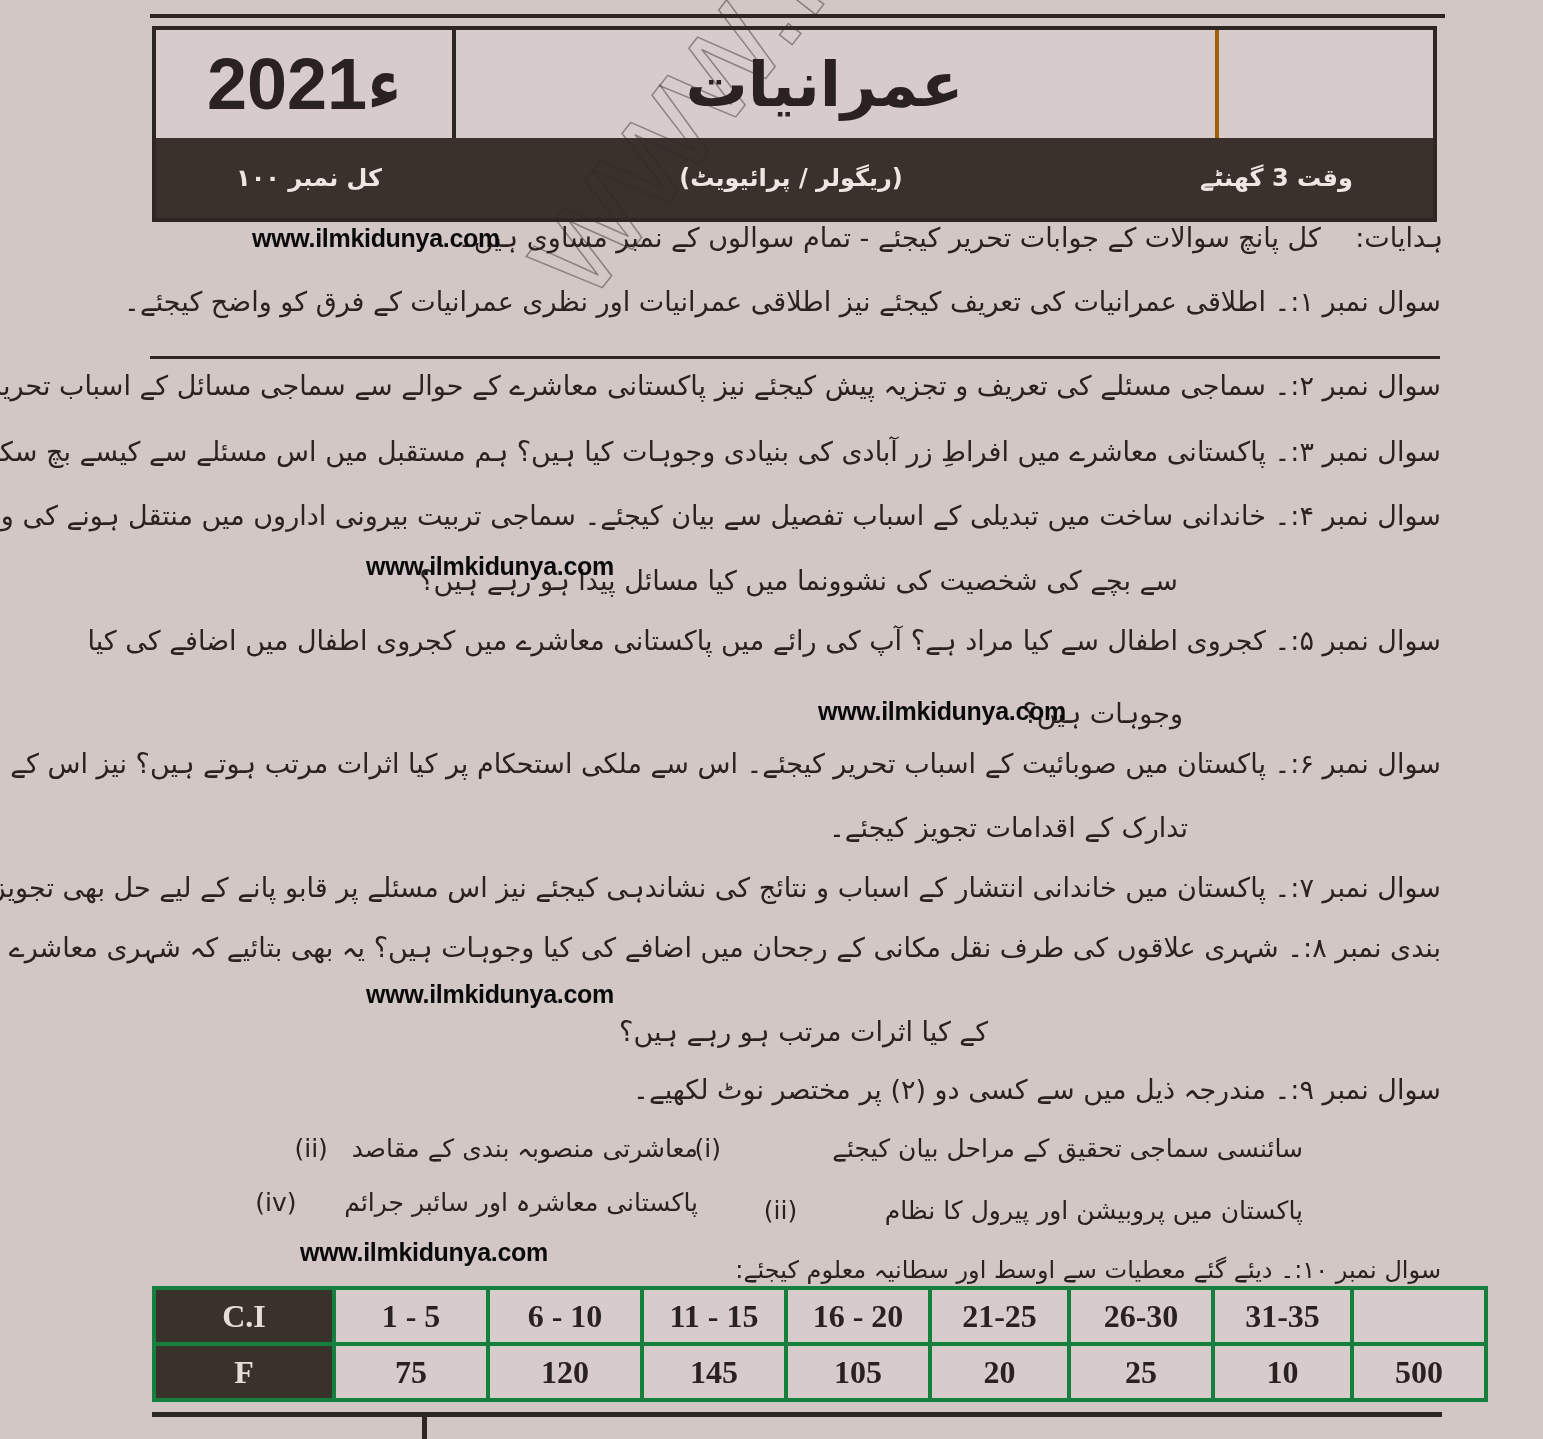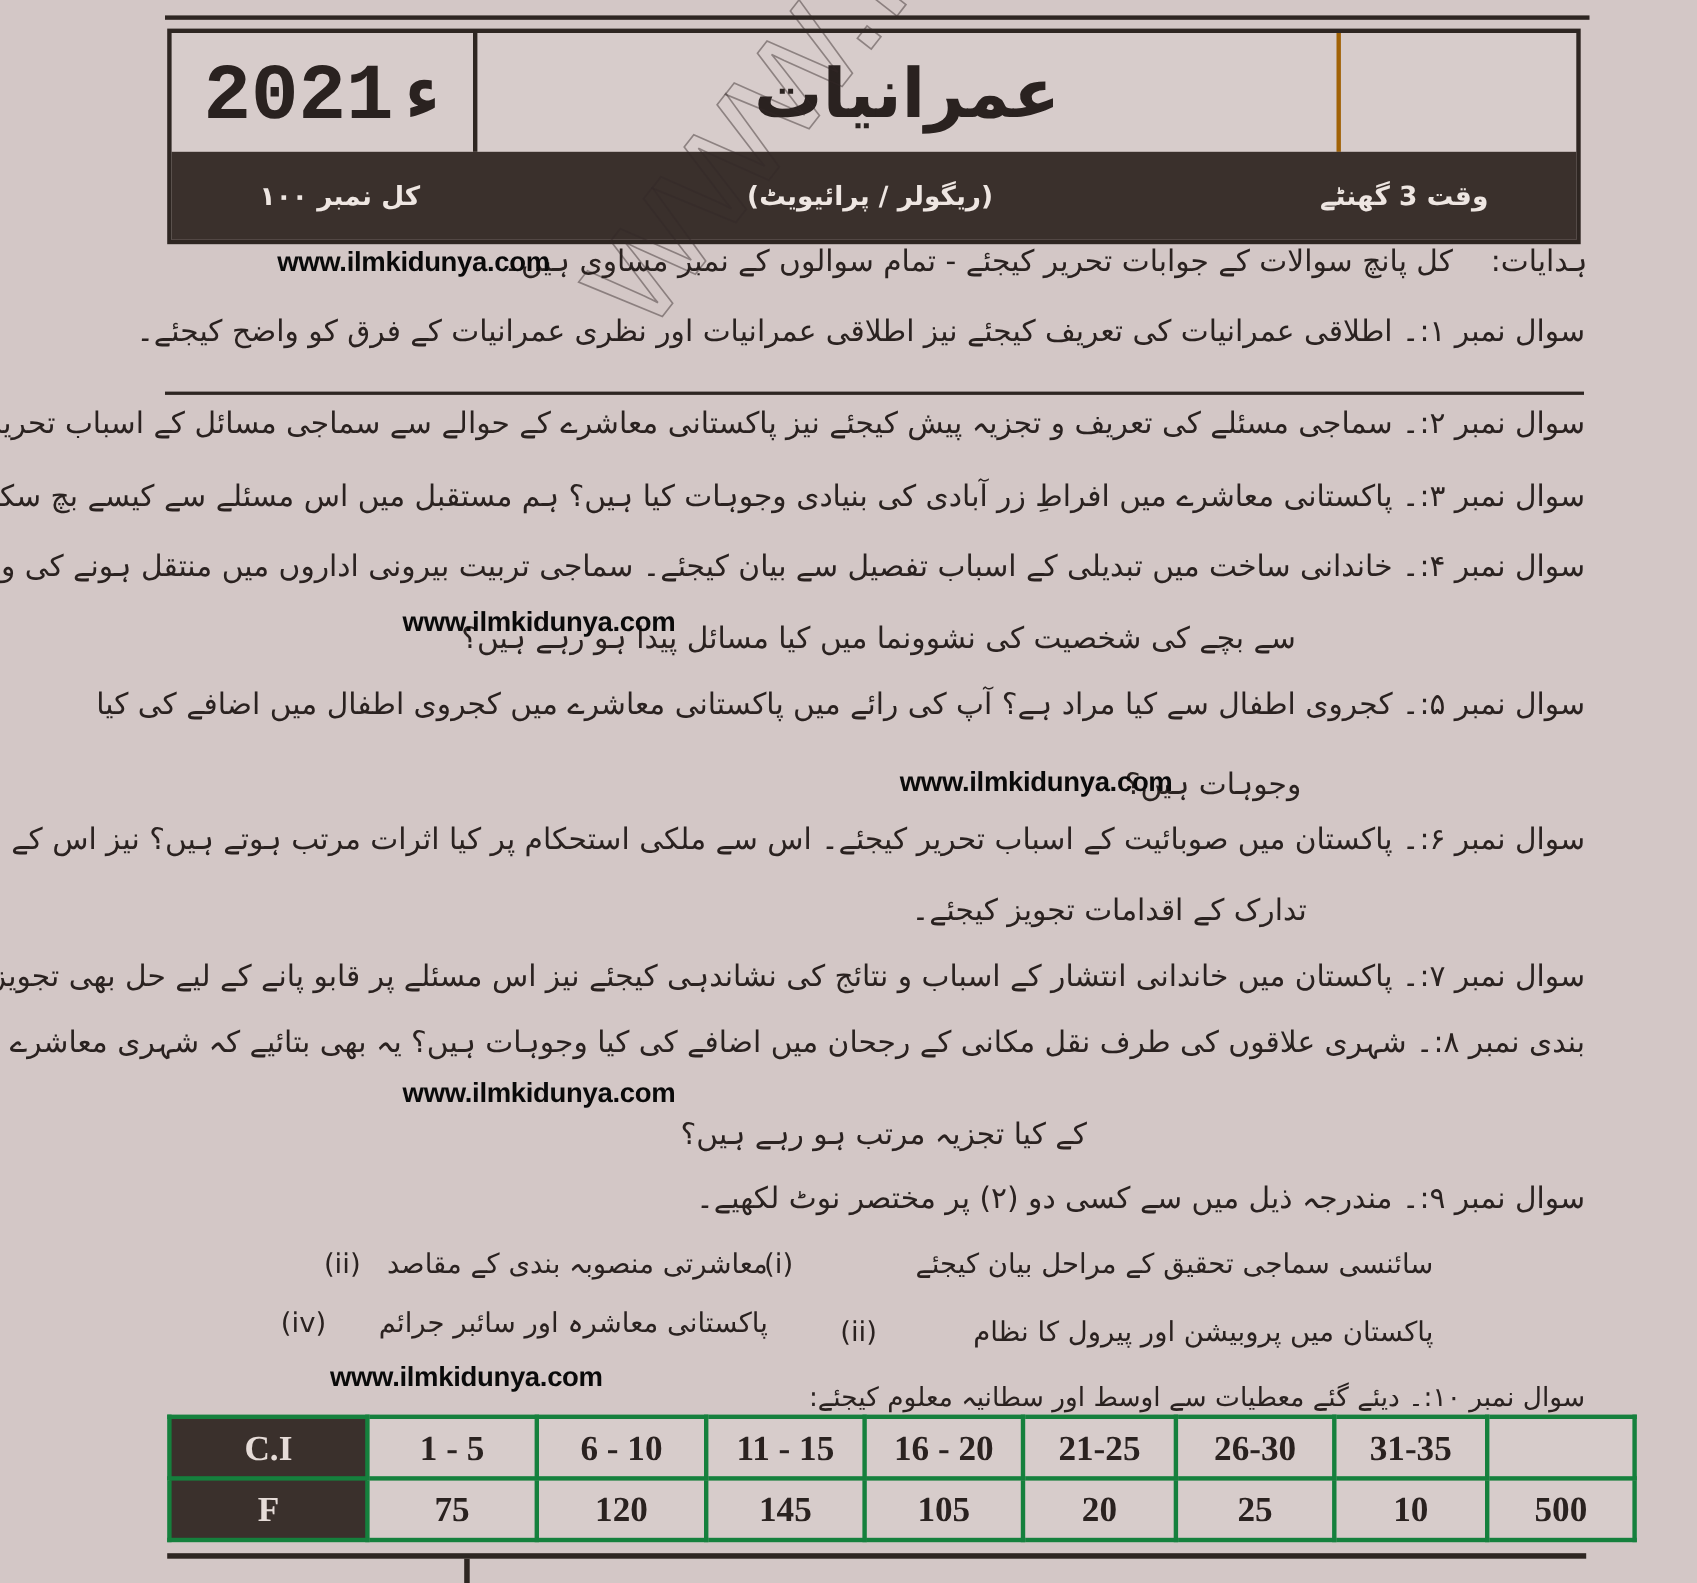--- a/index.html
+++ b/index.html
@@ -2,21 +2,21 @@
 <html><head>
 <meta charset="utf-8">
 <style>
   html,body{margin:0;padding:0;}
   body{width:1543px;height:1439px;background:#d3c7c6;position:relative;overflow:hidden;
        font-family:"DejaVu Sans",sans-serif;color:#2a2220;}
   .abs{position:absolute;}
   .topline{left:150px;top:0;width:1295px;height:14px;border-bottom:4px solid #2e2622;}
   .header{left:152px;top:26px;width:1285px;height:196px;border:4px solid #2e2622;box-sizing:border-box;background:#d7cccb;}
   .hcell{position:absolute;top:0;height:108px;display:flex;align-items:center;justify-content:center;box-sizing:border-box;}
-  .year{left:0;width:278px;border-right:4px solid #2e2622;font-family:Liberation Mono, monospace;font-weight:bold;font-size:72px;}
+  .year{left:0;width:300px;border-right:4px solid #2e2622;font-family:Liberation Sans, sans-serif;font-weight:bold;font-size:72px;}
   .subject{left:278px;width:785px;border-right:4px solid #a16207;font-size:62px;font-weight:bold;direction:rtl;}
   .klass{left:1063px;width:214px;font-family:"Liberation Serif",serif;font-size:56px;}
   .band{position:absolute;left:0;top:108px;width:100%;height:80px;background:#3a302c;color:#eee6e2;
         display:flex;align-items:center;justify-content:space-between;padding:0 80px;box-sizing:border-box;direction:rtl;font-size:24px;font-weight:bold;}
   .urdu{direction:rtl;text-align:center;font-size:27px;font-weight:normal;line-height:1.2;white-space:nowrap;}
   .wm{font-family:"Liberation Sans",sans-serif;font-weight:bold;font-size:25px;color:#0a0a0a;letter-spacing:-0.3px;}
   .rule{left:150px;top:356px;width:1290px;height:3px;background:#2e2622;}
   .sublist{font-size:25px;}
   table.freq{position:absolute;left:152px;top:1286px;border-collapse:collapse;}
   table.freq td{border:4px solid #15803d;height:52px;text-align:center;font-family:"Liberation Serif",serif;
@@ -89,21 +89,21 @@
 
 <div class="abs urdu" style="right:102px;top:872px;">
   <span>سوال نمبر ۷:۔</span>
   <span>پاکستان میں خاندانی انتشار کے اسباب و نتائج کی نشاندہی کیجئے نیز اس مسئلے پر قابو پانے کے لیے حل بھی تجویز کیجئے۔</span>
 </div>
 
 <div class="abs urdu" style="right:102px;top:932px;">
   <span>بندی نمبر ۸:۔</span>
   <span>شہری علاقوں کی طرف نقل مکانی کے رجحان میں اضافے کی کیا وجوہات ہیں؟ یہ بھی بتائیے کہ شہری معاشرے پر اس</span>
 </div>
-<div class="abs urdu" style="right:555px;top:1016px;">کے کیا تجزیہ مرتب ہو رہے ہیں؟</div>
+<div class="abs urdu" style="right:555px;top:1016px;">کے کیا اثرات مرتب ہو رہے ہیں؟</div>
 <div class="abs wm" style="left:366px;top:980px;">www.ilmkidunya.com</div>
 
 <div class="abs urdu" style="right:102px;top:1074px;">
   <span>سوال نمبر ۹:۔</span>
   <span>مندرجہ ذیل میں سے کسی دو (۲) پر مختصر نوٹ لکھیے۔</span>
 </div>
 <div class="abs urdu sublist" style="right:240px;top:1134px;">
   <span>سائنسی سماجی تحقیق کے مراحل بیان کیجئے</span>
   &nbsp;&nbsp;&nbsp;&nbsp;&nbsp;&nbsp;&nbsp;&nbsp;&nbsp;&nbsp;&nbsp;&nbsp;&nbsp;<span>(i)</span>
 </div>

